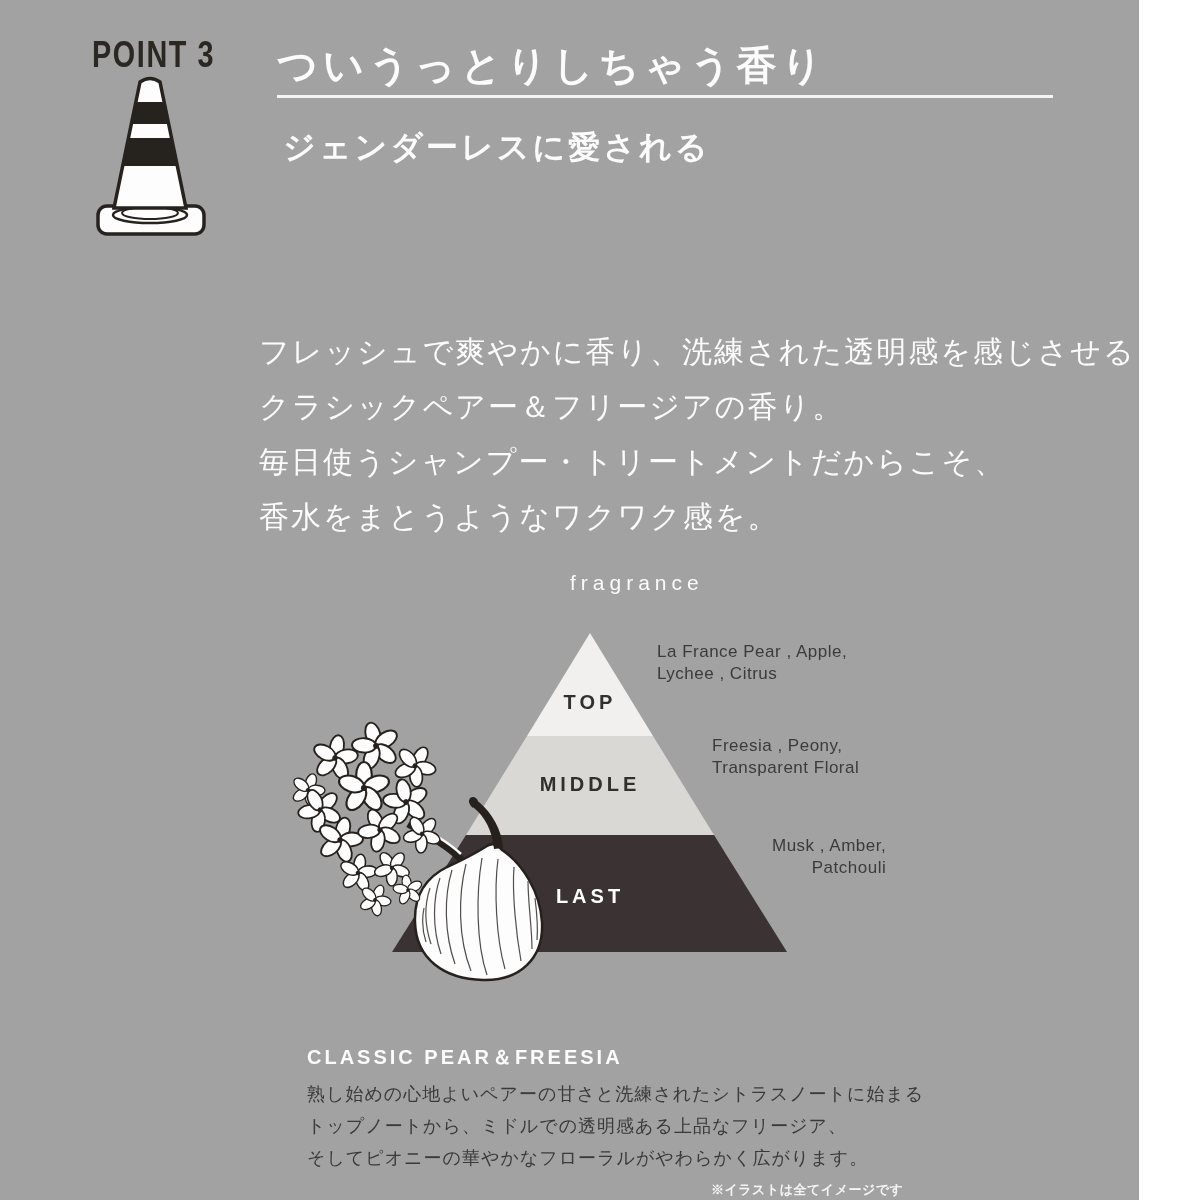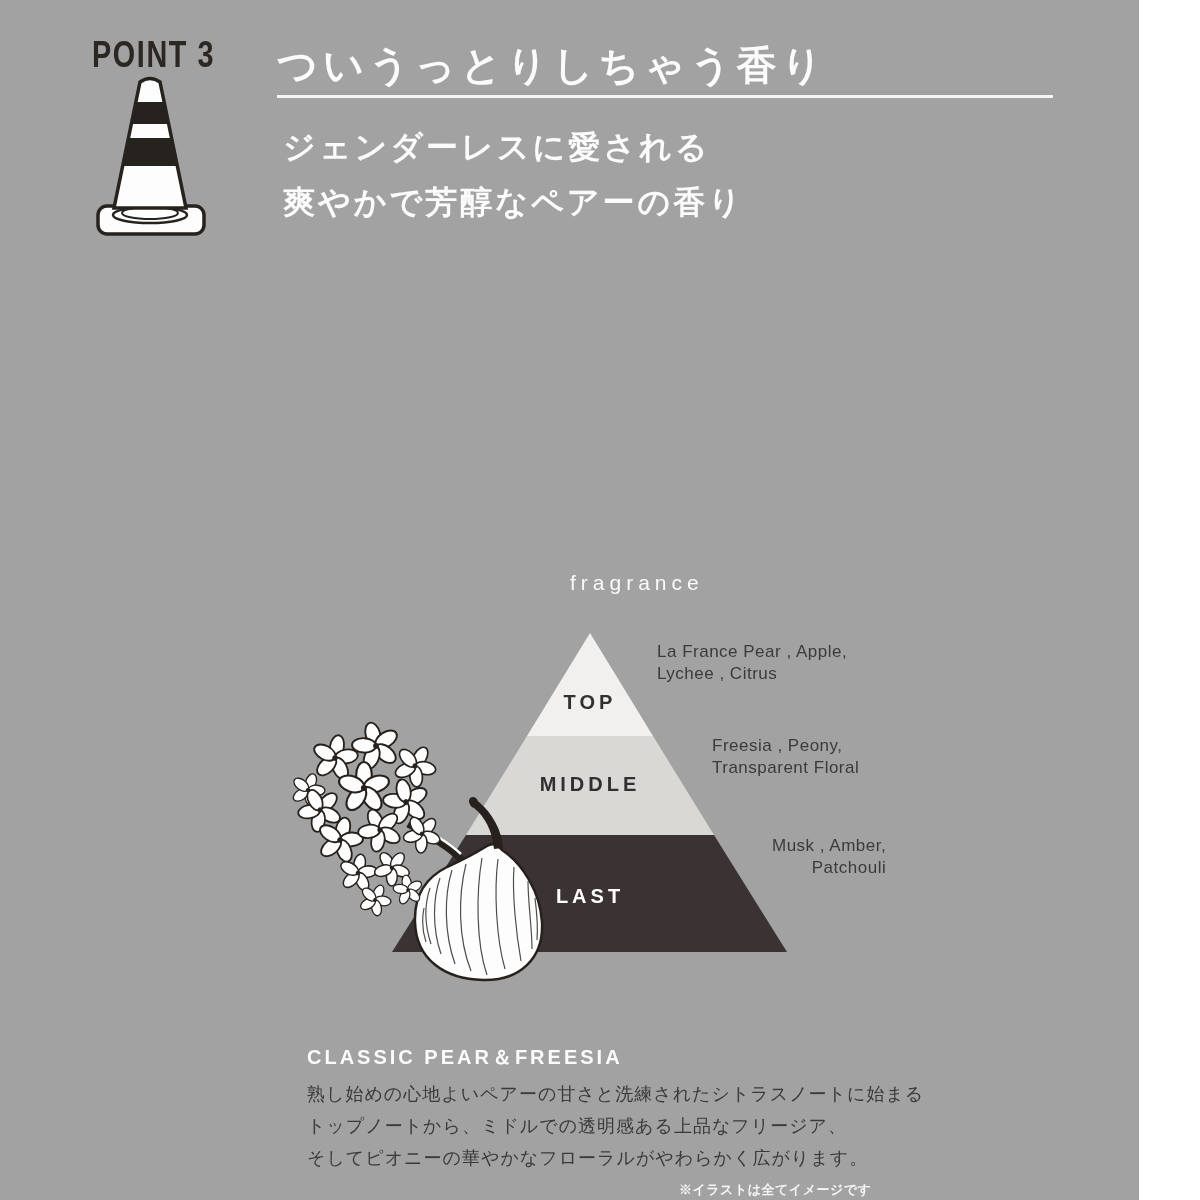--- a/index.html
+++ b/index.html
@@ -70,21 +70,21 @@
     position:absolute;left:307px;top:1044px;
     font-size:20px;font-weight:bold;color:#fbfbfb;letter-spacing:3px;
     white-space:nowrap;
   }
   .scent-body{
     position:absolute;left:307px;top:1078px;
     font-size:18px;color:#3a3a3a;letter-spacing:1px;
     line-height:32px;white-space:nowrap;
   }
   .footer-note{
-    position:absolute;left:679px;top:1181px;
+    position:absolute;left:711px;top:1181px;
     font-size:13px;font-weight:bold;color:#f4f4f4;letter-spacing:0.5px;
     white-space:nowrap;
   }
 </style>
 </head>
 <body>
 
 <div class="canvas">
 
   <div class="point-label">POINT 3</div>
@@ -103,22 +103,27 @@
     <g clip-path="url(#coneClip)">
       <rect x="0" y="28" width="126" height="22" fill="#26221e"></rect>
       <rect x="0" y="64" width="126" height="28" fill="#26221e"></rect>
     </g>
     <path d="M48,8 Q58,1 68,8 L94,134 L22,134 Z" fill="none" stroke="#26221e" stroke-width="3.5"></path>
   </svg>
 
   <div class="title">ついうっとりしちゃう香り</div>
   <div class="title-underline"></div>
   <div class="subtitle subtitle-1">ジェンダーレスに愛される</div>
-  <div class="subtitle subtitle-2">爽やかで芳醇なペアーの香り</div>
-
+
+  <div class="intro">
+    <div>フレッシュで爽やかに香り、洗練された透明感を感じさせる</div>
+    <div>クラシックペアー＆フリージアの香り。</div>
+    <div>毎日使うシャンプー・トリートメントだからこそ、</div>
+    <div>香水をまとうようなワクワク感を。</div>
+  </div>
 
   <div class="fragrance-label">fragrance</div>
 
   <svg class="pyramid-svg" viewBox="0 0 410 325">
     <polygon points="205,3 268,106 142,106" fill="#f1f0ee"></polygon>
     <polygon points="142,106 268,106 329,205 81,205" fill="#d9d8d5"></polygon>
     <polygon points="81,205 329,205 402,322 7,322" fill="#3a3233"></polygon>
   </svg>
 
   <div class="tier tier-top">TOP</div>

